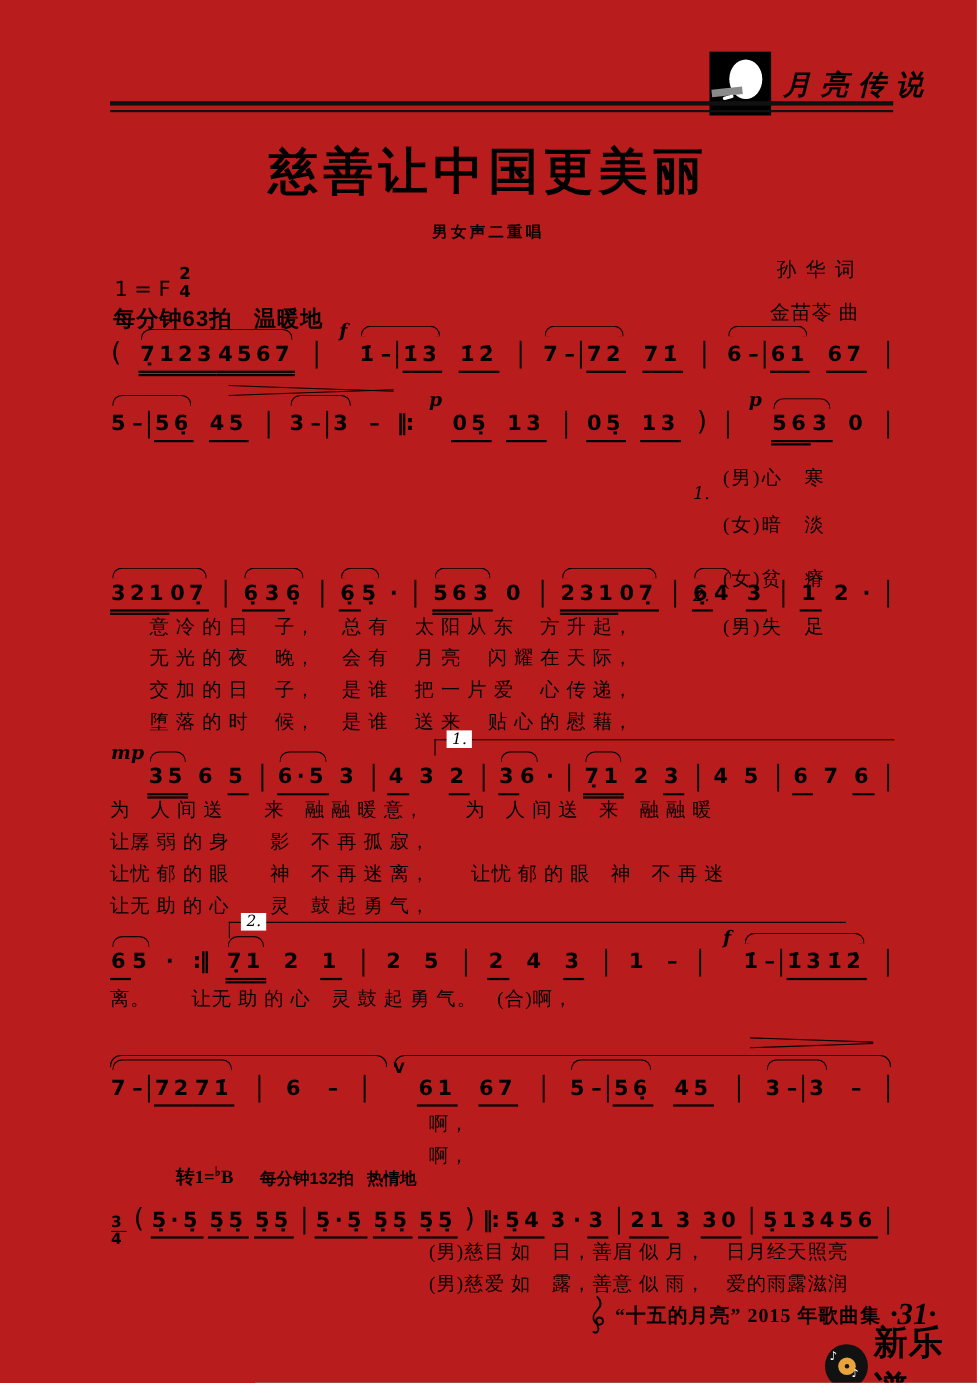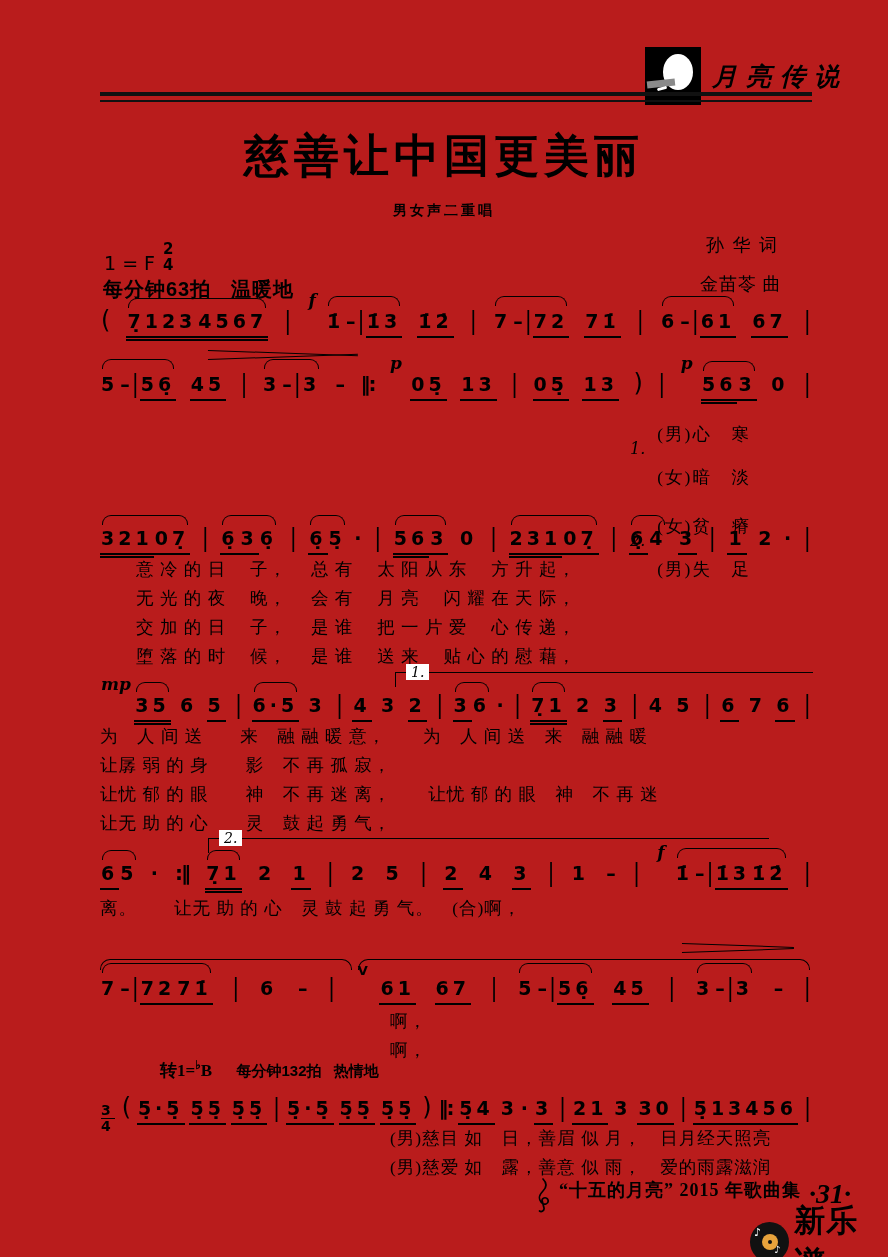--- a/index.html
+++ b/index.html
@@ -61,21 +61,21 @@
   .verses{position:absolute;left:630px;top:405px;}
   .verse-group{display:flex;align-items:center;gap:12px;margin-bottom:6px;}
   .vnum{font-style:italic;font-size:16px;font-family:"DejaVu Serif",serif;}
   .vrows div{font-size:17.5px;letter-spacing:2px;white-space:pre;line-height:27px;margin-top:16px;}
   
   .keychange{position:absolute;left:128px;top:1058px;font-size:17px;font-weight:bold;white-space:nowrap;margin-left:32px;}
   .keychange .flat{font-size:12px;vertical-align:super;}
   .keychange .t2{font-family:"Liberation Sans",sans-serif;font-size:15px;margin-left:20px;}
   .keychange .t3{font-family:"Liberation Sans",sans-serif;font-size:15px;margin-left:8px;}
   
-  .footer{position:absolute;left:534px;top:1178px;display:flex;gap:8px;}
+  .footer{position:absolute;left:534px;top:1178px;display:flex;align-items:center;gap:8px;}
   .footer .ftext{font-size:18px;font-weight:bold;letter-spacing:1px;white-space:nowrap;}
   .footer .fpage{font-size:28px;font-weight:bold;font-style:italic;}
   
   .wm{position:absolute;left:750px;top:1200px;display:flex;align-items:center;gap:5px;}
   .record{position:relative;width:40px;height:40px;background:#111;border-radius:50%;}
   .record .label{position:absolute;left:12px;top:12px;width:16px;height:16px;background:#e8a33c;border-radius:50%;}
   .record .hole{position:absolute;left:18px;top:18px;width:4px;height:4px;background:#111;border-radius:50%;}
   .record .n1{position:absolute;left:4px;top:4px;color:#fff;font-size:11px;font-family:"DejaVu Sans",sans-serif;}
   .record .n2{position:absolute;left:24px;top:22px;color:#fff;font-size:10px;font-family:"DejaVu Sans",sans-serif;}
   .wm-text{font-family:"Liberation Sans",sans-serif;font-weight:900;font-size:31px;letter-spacing:1px;}

